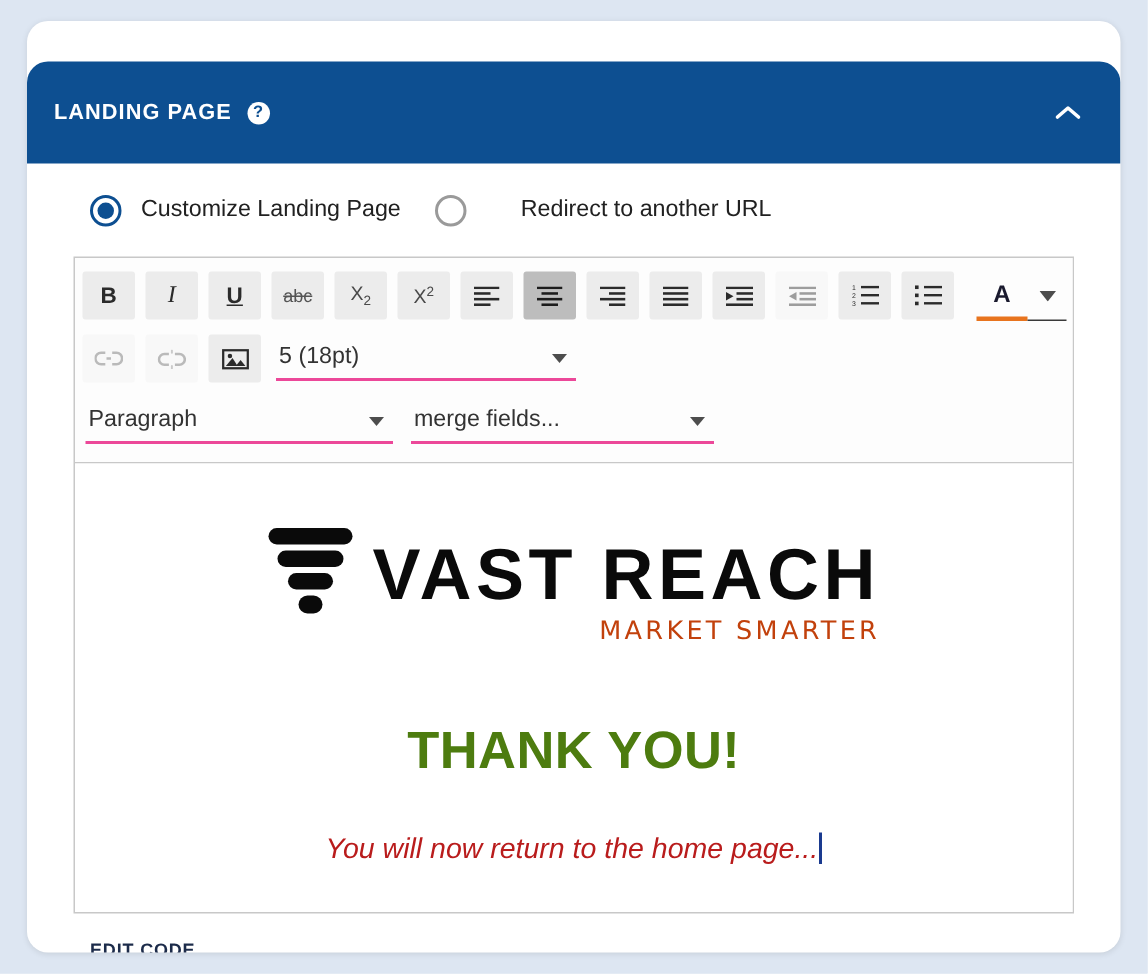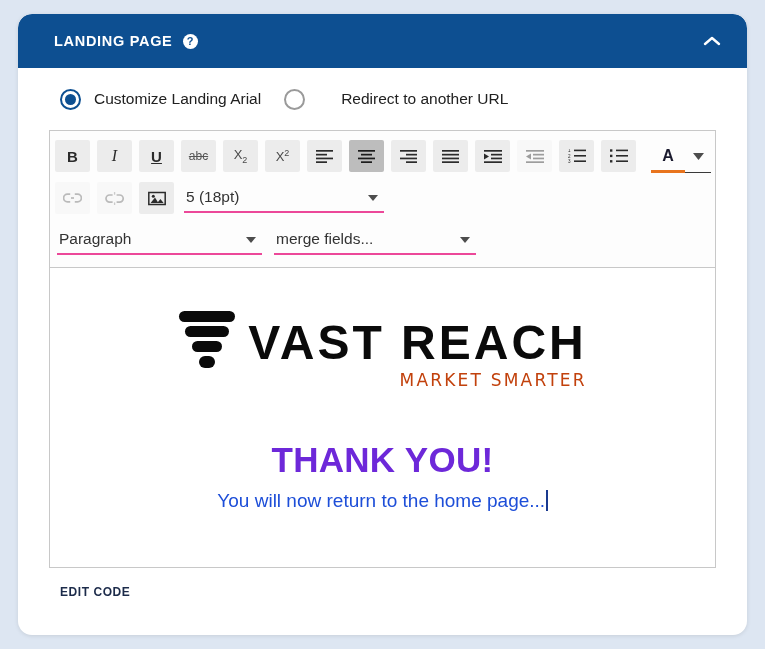--- a/index.html
+++ b/index.html
@@ -18,26 +18,27 @@
     left: 18px; top: 14px;
     width: 729px; height: 621px;
     background: #ffffff;
     border-radius: 14px;
     box-shadow: 0 1px 4px rgba(0,0,0,0.10);
     overflow: hidden;
   }
 
   
   .card-header {
-    height: 54px;
+    height: 68px;
     background: #0d4f91;
     display: flex;
     align-items: center;
-    padding: 0 18px 0 36px;
+    padding: 0 18px 0 18px;
     border-radius: 14px 14px 0 0;
+    margin-top: 27px;
   }
   .card-title {
     color: #ffffff;
     font-size: 14.5px;
     font-weight: bold;
     letter-spacing: 0.7px;
   }
   .help-badge {
     width: 15px; height: 15px;
     border-radius: 50%;
@@ -215,30 +216,31 @@
     font-size: 17px;
     letter-spacing: 2.2px;
     color: #c2410c;
     text-align: right;
     margin-top: 3px;
     font-family: "DejaVu Sans", sans-serif;
   }
   .thankyou {
     font-size: 35px;
     font-weight: bold;
-    color: #6d28d9;
+    color: #4d7c0f;
     margin-top: 50px;
     letter-spacing: 0.3px;
   }
   .subline {
     font-size: 19px;
-    color: #1d4ed8;
-    margin-top: 10px;
+    color: #b91c1c;
+    margin-top: 34px;
     position: relative;
     display: inline-block;
+    font-style: italic;
   }
   .caretbar {
     display: inline-block;
     width: 1.5px;
     height: 21px;
     background: #1a3a8f;
     vertical-align: -4px;
     margin-left: 1px;
   }
 
@@ -269,21 +271,21 @@
         </svg>
       </span>
     </div>
 
     <div class="card-body">
 
       
       <div class="radio-row">
         <label class="radio-opt">
           <span class="radio-dot on"></span>
-          <span class="radio-label">Customize Landing Arial</span>
+          <span class="radio-label">Customize Landing Page</span>
         </label>
         <label class="radio-opt">
           <span class="radio-dot"></span>
           <span class="radio-label">Redirect to another URL</span>
         </label>
       </div>
 
       
       <div class="editor">
 

